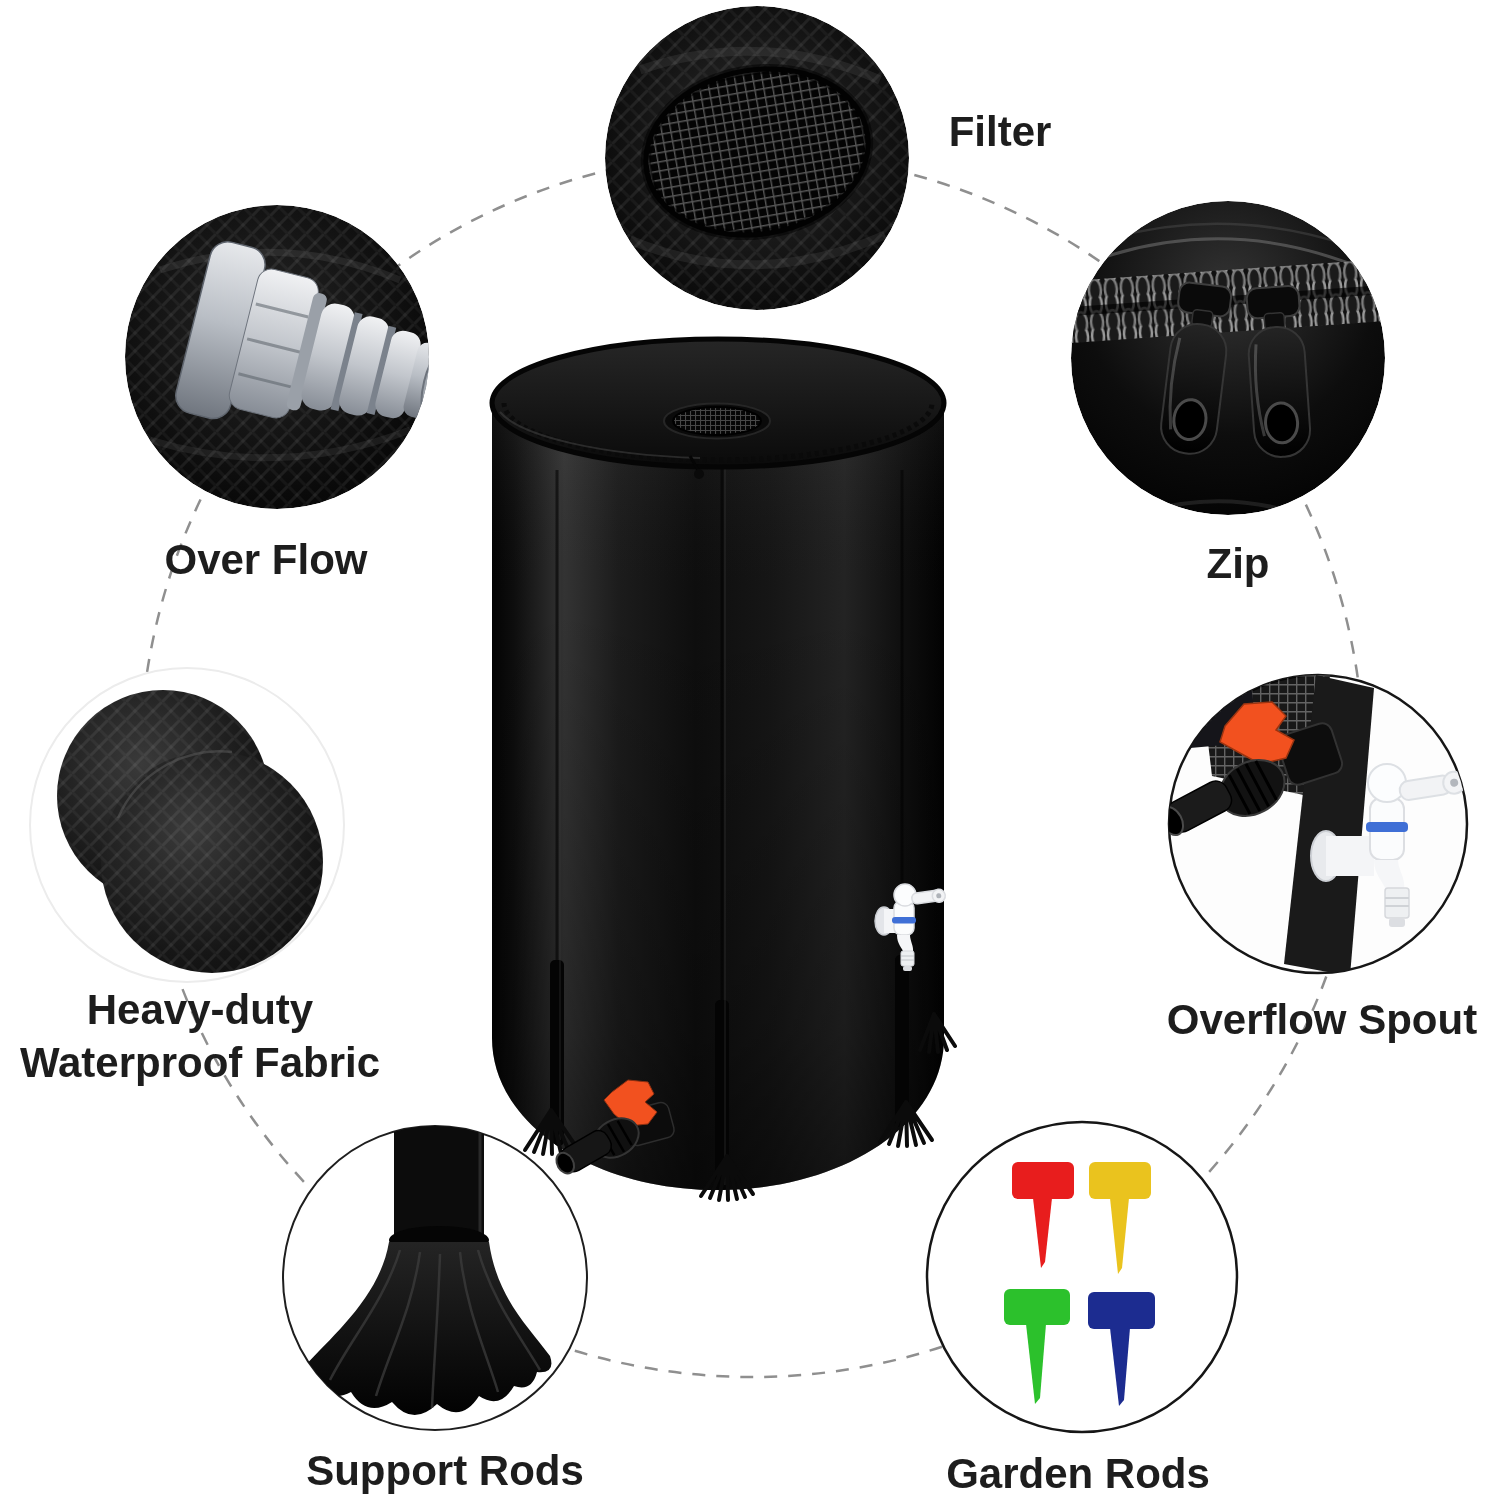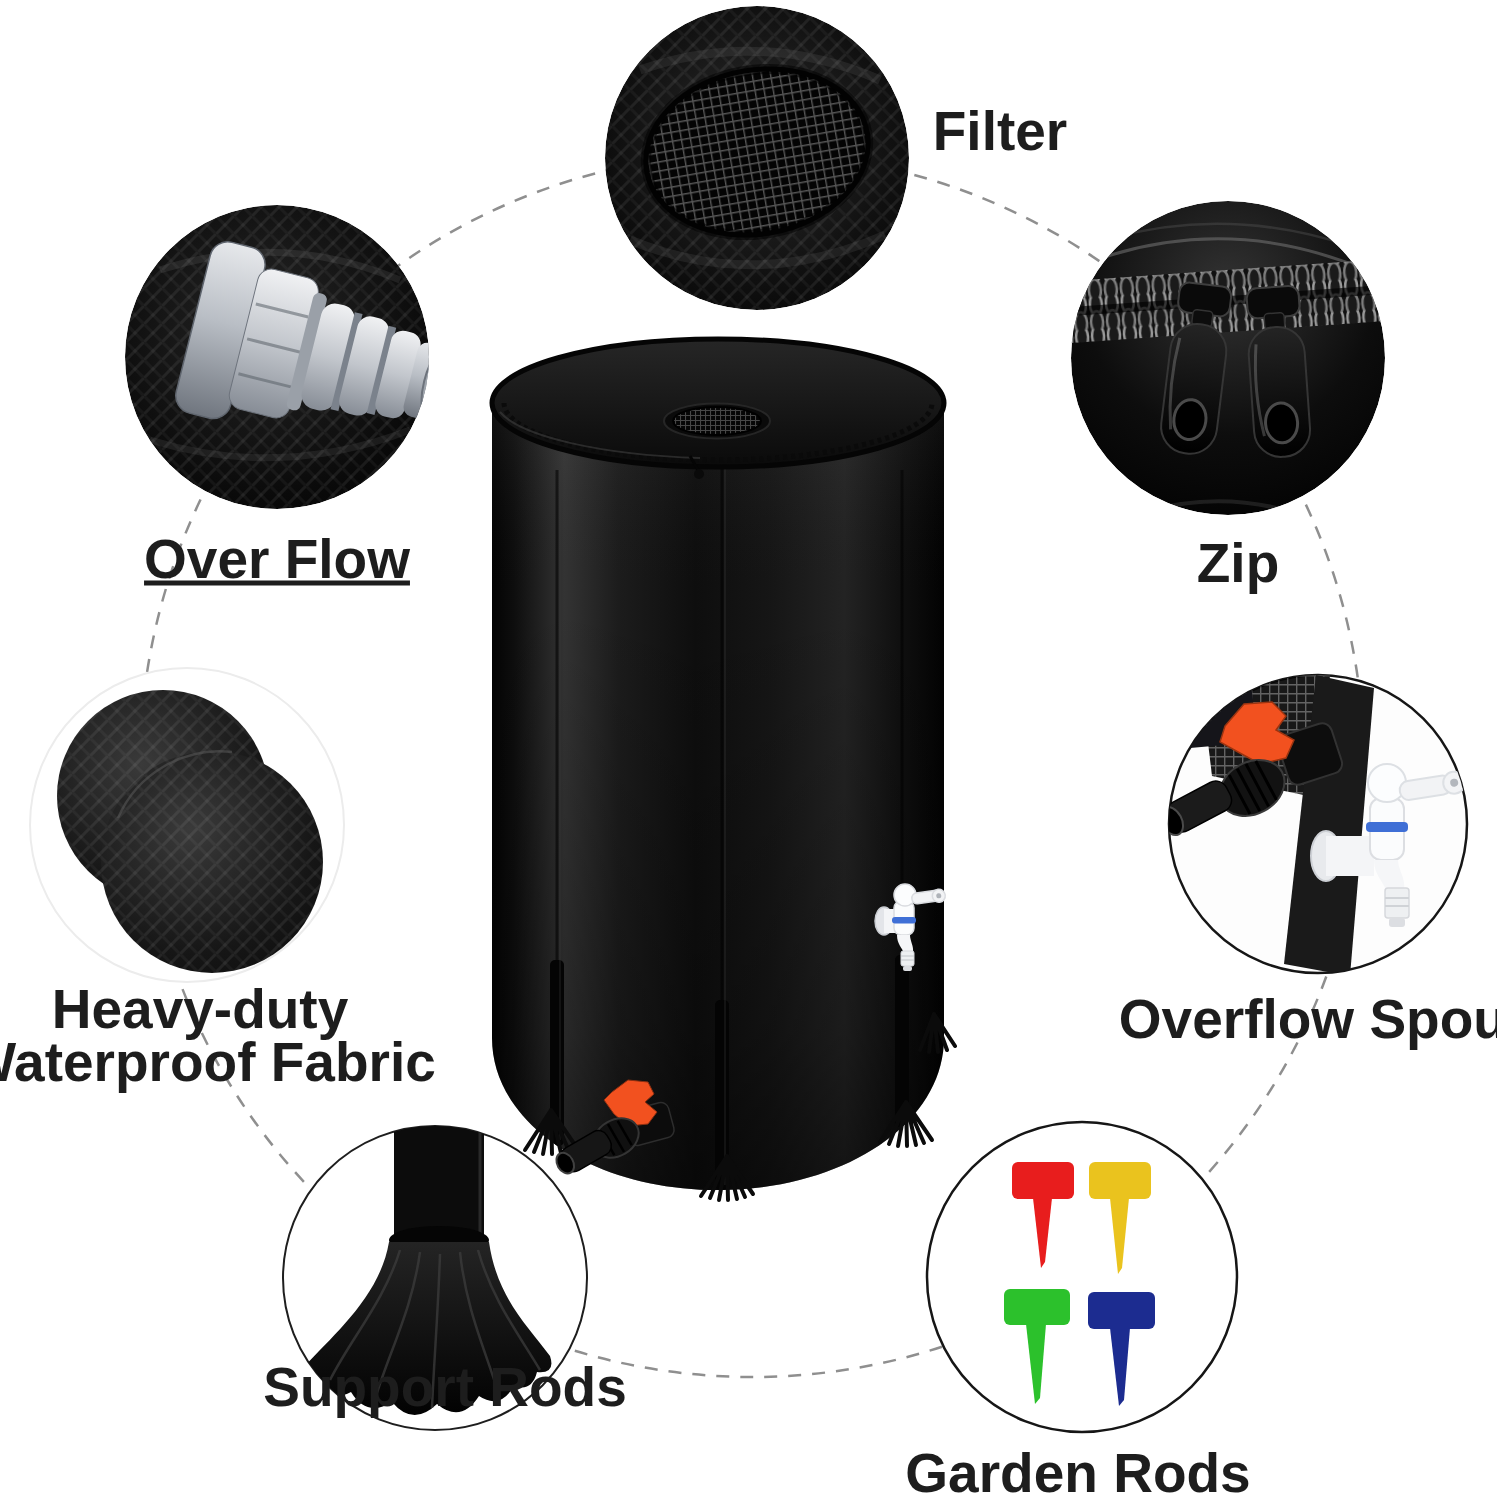--- a/index.html
+++ b/index.html
@@ -3,21 +3,21 @@
 <meta charset="utf-8">
 <style>
   html,body{margin:0;padding:0;background:#ffffff;}
   .stage{
     position:relative;width:1497px;height:1500px;background:#ffffff;
     font-family:"Liberation Sans",sans-serif;overflow:hidden;
   }
   .art{position:absolute;left:0;top:0;width:1497px;height:1500px;}
   .label{
     position:absolute;transform:translate(-50%,-50%);
-    font-size:55px;font-weight:600;color:#1d1d1d;
+    font-size:42px;font-weight:600;color:#1d1d1d;
     white-space:nowrap;text-align:center;line-height:55px;
   }
 </style>
 </head>
 <body>
 
 <div class="stage">
 
 <svg class="art" viewBox="0 0 1497 1500">
   <defs>
@@ -338,23 +338,23 @@
       <rect x="892" y="917" width="24" height="6.5" rx="3" fill="#3f6fd6"></rect>
       <path d="M 897,935 C 897,944 902,948 904,953 L 913,953 C 914,946 910,941 910,935 Z" fill="#f5f6f8"></path>
       <rect x="901" y="951" width="13" height="15" rx="2" fill="#eef0f2" stroke="#d6d8dc" stroke-width="1"></rect>
       <path d="M 901,956 H 914 M 901,960 H 914" stroke="#cfd2d6" stroke-width="1.5"></path>
       <rect x="903" y="966" width="9" height="5" rx="2" fill="#dcdee2"></rect>
     </g>
   </g>
 </svg>
 
 <div class="label" style="left:1000px;top:131px;">Filter</div>
-<div class="label" style="left:277px;top:559px;text-decoration:underline;">Over Flow</div>
+<div class="label" style="left:266px;top:559px;">Over Flow</div>
 <div class="label" style="left:1238px;top:563px;text-align:center;">Zip</div>
 <div class="label" style="left:200px;top:1036px;line-height:53px;">
   <div>Heavy-duty</div>
   <div>Waterproof Fabric</div>
 </div>
 <div class="label" style="left:1322px;top:1019px;">Overflow Spout</div>
-<div class="label" style="left:445px;top:1387px;">Support Rods</div>
+<div class="label" style="left:445px;top:1470px;">Support Rods</div>
 <div class="label" style="left:1078px;top:1473px;">Garden Rods</div>
 
 </div>
 
 </body></html>

